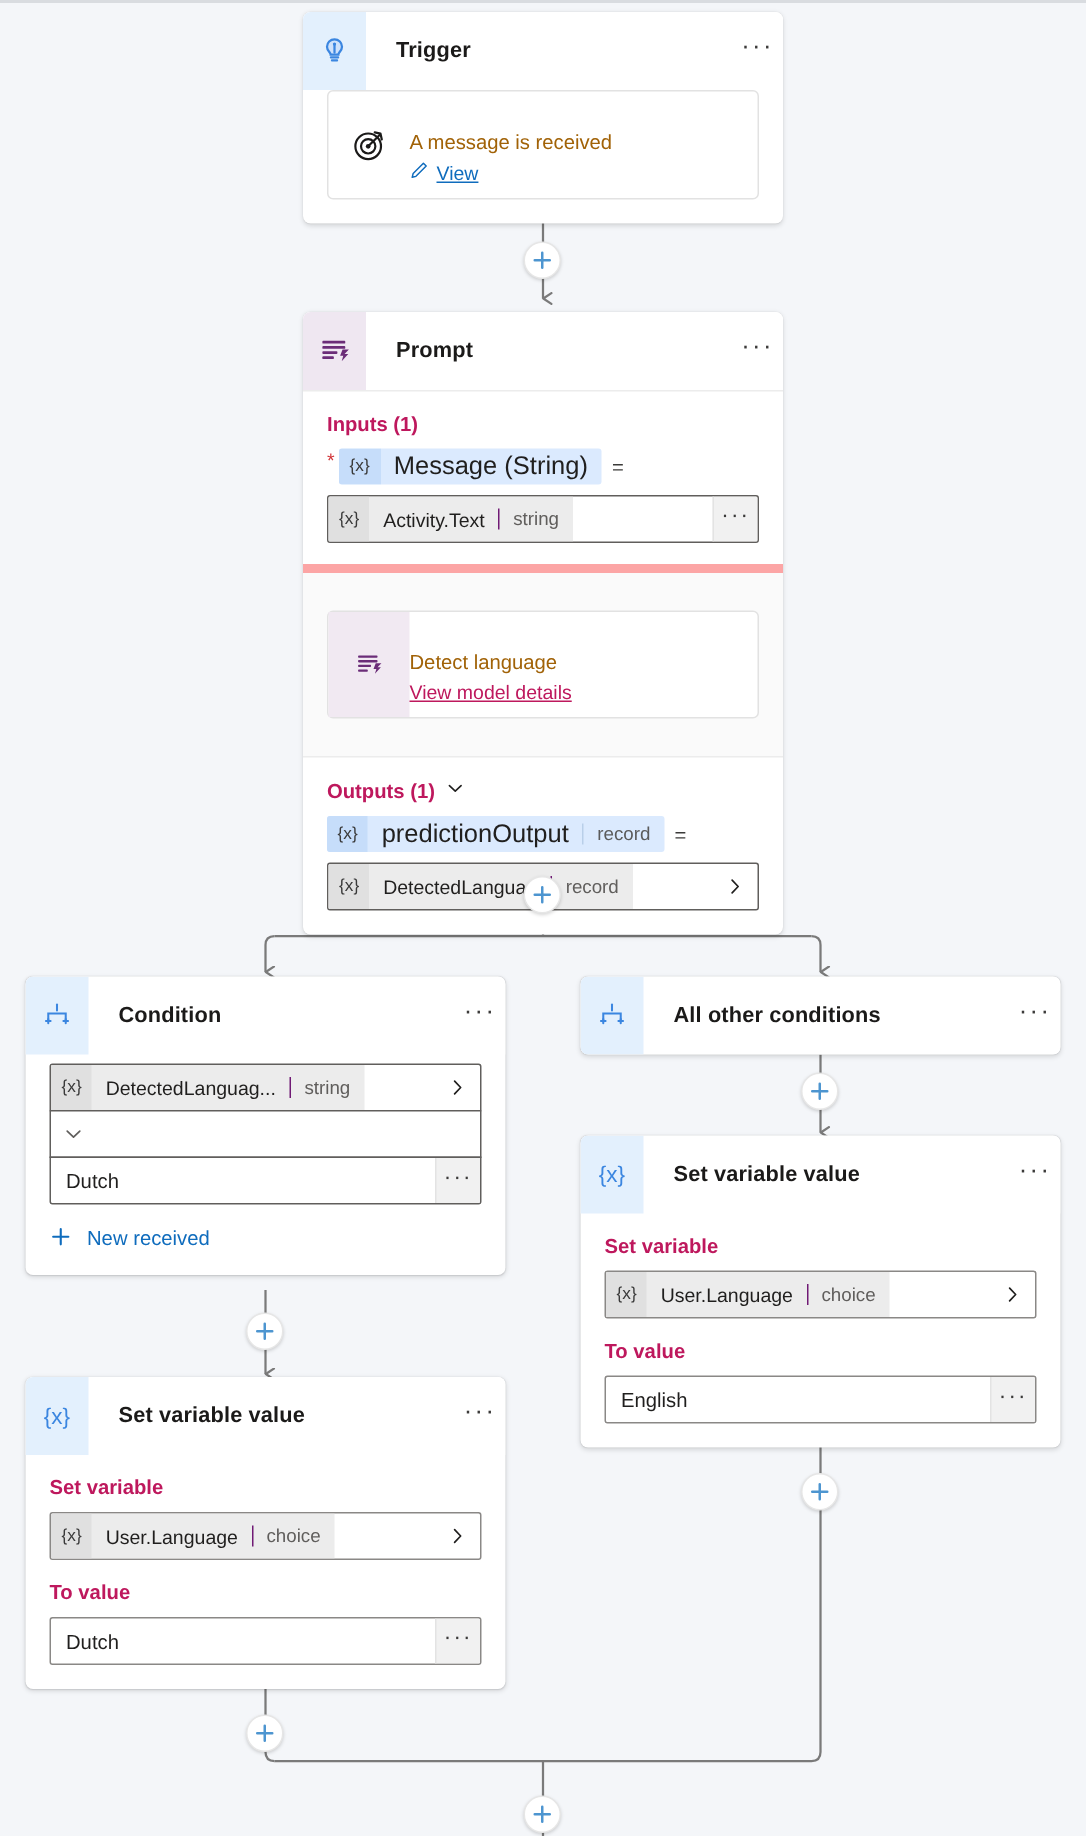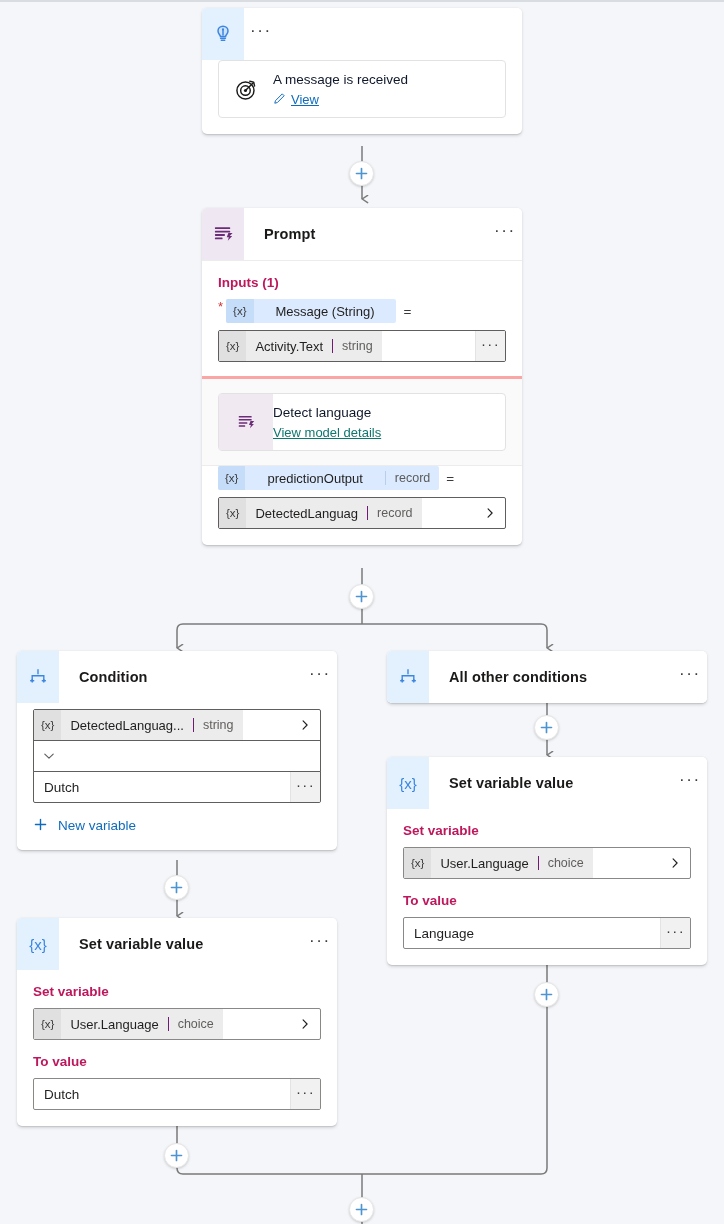--- a/index.html
+++ b/index.html
@@ -72,27 +72,27 @@
     align-items: center;
     min-height: 58px;
   }
   .inner-icon {
     width: 54px; flex: 0 0 54px;
     display: flex; align-items: center; justify-content: center;
     align-self: stretch;
   }
   .inner-icon.tint { background: #f1e9f2; }
   .inner-txt { padding: 9px 10px 9px 0; }
-  .inner-title { font-size: 13.5px; color: #0f172a; line-height: 18px; }
+  .inner-title { font-size: 13.5px; color: #a16207; line-height: 18px; margin-top: 16px; }
   .inner-link {
     font-size: 13px; color: #0f6cbd; text-decoration: underline;
     display: inline-flex; align-items: center; gap: 5px; margin-top: 3px;
     cursor: pointer;
   }
-  .inner-link.dark { color: #0f766e; }
+  .inner-link.dark { color: #be185d; }
 
   
   .section-label {
     font-size: 13.5px; font-weight: 700; color: #be185d;
     margin: 14px 0 9px 0;
   }
   .outputs-label { display: flex; align-items: center; gap: 7px; }
 
   .chiprow {
     display: flex; align-items: center; gap: 0;
@@ -103,21 +103,21 @@
     background: #dbeafe;
     height: 24px;
     border-radius: 2px;
     overflow: hidden;
   }
   .chip .xbadge {
     background: #c6ddfa; color: #3a3a3a;
     font-size: 11.5px; padding: 0 7px; height: 24px;
     display: flex; align-items: center;
   }
-  .chip .cname { padding: 0 22px; font-size: 13px; color: #201f1e; }
+  .chip .cname { padding: 0 9px; font-size: 17px; color: #201f1e; }
   .chip .ctype {
     padding: 0 9px; font-size: 12.5px; color: #5b5b5b;
     border-left: 1px solid #b9cfe9;
   }
   .eq { margin-left: 7px; font-size: 13.5px; color: #3b3a39; }
   .req { color: #d13438; font-size: 13px; margin-right: 3px; line-height: 10px; align-self:flex-start; padding-top:3px;}
 
   .vbox {
     display: flex; align-items: center;
     border: 1px solid #605e5c;
@@ -222,20 +222,21 @@
   <div class="node" style="left:202px; top:8px; width:320px;">
     <div class="node-head">
       <div class="node-iconbox ic-blue">
         <svg width="20" height="20" viewBox="0 0 20 20" fill="none" stroke="#3b86e0" stroke-width="1.5">
           <path d="M10 2.2c-2.8 0-5 2.2-5 4.9 0 1.9 1.1 3 1.8 3.9.4.5.6.9.6 1.4h5.2c0-.5.2-.9.6-1.4.7-.9 1.8-2 1.8-3.9 0-2.7-2.2-4.9-5-4.9z" fill="#cfe2fb"></path>
           <path d="M7.6 14.3h4.8M8.3 16.3h3.4" stroke-linecap="round"></path>
           <path d="M10 5.6v5.4" stroke-linecap="round" stroke="#3b86e0"></path>
           <circle cx="10" cy="5.4" r="1.1" fill="#3b86e0" stroke="none"></circle>
         </svg>
       </div>
+      <div class="node-title">Trigger</div>
       <div class="ellipsis">···</div>
     </div>
     <div class="node-body">
       <div class="inner-card">
         <div class="inner-icon">
           <svg width="25" height="25" viewBox="0 0 24 24" fill="none" stroke="#1b1a19" stroke-width="1.4">
             <circle cx="11" cy="13" r="8.2"></circle>
             <circle cx="11" cy="13" r="4.6"></circle>
             <circle cx="11" cy="13" r="1.5" fill="#1b1a19" stroke="none"></circle>
             <path d="M11 13 L18.3 5.7" stroke-linecap="round"></path>
@@ -293,39 +294,47 @@
         <span class="pill">
           <span class="xbadge">{x}</span>
           <span class="cname">Activity.Text</span>
           <span class="ctype">string</span>
         </span>
         <span class="grow"></span>
         <span class="dots">···</span>
       </div>
     </div>
 
-    <div class="band" style="margin:0;padding:14px 16px;background:#fafafa;border-top:3px solid #fca5a5;">
+    <div class="band" style="margin:0;padding:25px 16px;background:#fafafa;border-top:6px solid #fca5a5;">
       <div class="inner-card">
         <div class="inner-icon tint">
           <svg width="19" height="19" viewBox="0 0 22 22" fill="#6b2d78">
             <rect x="2" y="3.4" width="15" height="1.8" rx=".6"></rect>
             <rect x="2" y="7.0" width="15" height="1.8" rx=".6"></rect>
             <rect x="2" y="10.6" width="10" height="1.8" rx=".6"></rect>
             <rect x="2" y="14.2" width="7.5" height="1.8" rx=".6"></rect>
             <path d="M15.6 9.4h4.4l-3.0 3.2h2.6l-4.6 5 1.1-3.8h-2.2z"></path>
           </svg>
         </div>
         <div class="inner-txt">
           <div class="inner-title">Detect language</div>
           <div class="inner-link dark">View model details</div>
         </div>
       </div>
     </div>
 
     <div class="node-body" style="padding-top:0;border-top:1px solid #ececec;">
+      <div class="section-label outputs-label">
+        <span>Outputs (1)</span>
+        <span>
+          <svg width="13" height="13" viewBox="0 0 16 16" fill="none" stroke="#201f1e" stroke-width="1.3" stroke-linecap="round" stroke-linejoin="round">
+              <path d="M3.2 5.8 8 10.4 12.8 5.8"></path>
+            </svg>
+        </span>
+      </div>
       <div class="chiprow">
         <span class="chip">
           <span class="xbadge">{x}</span>
           <span class="cname">predictionOutput</span>
           <span class="ctype">record</span>
         </span>
         <span class="eq">=</span>
       </div>
       <div class="vbox">
         <span class="pill">
@@ -388,21 +397,21 @@
           <span class="plaintext">Dutch</span>
           <span class="dots">···</span>
         </div>
       </div>
       <div class="newcond">
         <span class="plusglyph">
           <svg width="15" height="15" viewBox="0 0 16 16" stroke="#0f6cbd" stroke-width="1.5" stroke-linecap="round">
               <path d="M8 2.6v10.8M2.6 8h10.8"></path>
             </svg>
         </span>
-        <span>New variable</span>
+        <span>New received</span>
       </div>
     </div>
   </div>
 
   <div class="node" style="left:387px; top:651px; width:320px;">
     <div class="node-head">
       <div class="node-iconbox ic-blue">
         <svg width="20" height="20" viewBox="0 0 22 22" fill="none" stroke="#3b86e0" stroke-width="1.5" stroke-linecap="round">
           <path d="M11 3v4.4"></path>
           <path d="M4.6 15.2V9.6h12.8v5.6"></path>
@@ -439,21 +448,21 @@
         </span>
         <span class="grow"></span>
         <span class="chev">
           <svg width="14" height="14" viewBox="0 0 16 16" fill="none" stroke="#201f1e" stroke-width="1.3" stroke-linecap="round" stroke-linejoin="round">
               <path d="M5.8 3.2 10.4 8 5.8 12.8"></path>
             </svg>
         </span>
       </div>
       <div class="section-label">To value</div>
       <div class="vbox thin">
-        <span class="plaintext">Language</span>
+        <span class="plaintext">English</span>
         <span class="dots">···</span>
       </div>
     </div>
   </div>
 
   <div class="plusbtn" style="left:534px; top:982px;">
     <svg width="13" height="13" viewBox="0 0 14 14" stroke="#4d95d0" stroke-width="1.8" stroke-linecap="round">
         <path d="M7 1.6V12.4M1.6 7H12.4"></path>
       </svg>
   </div>

